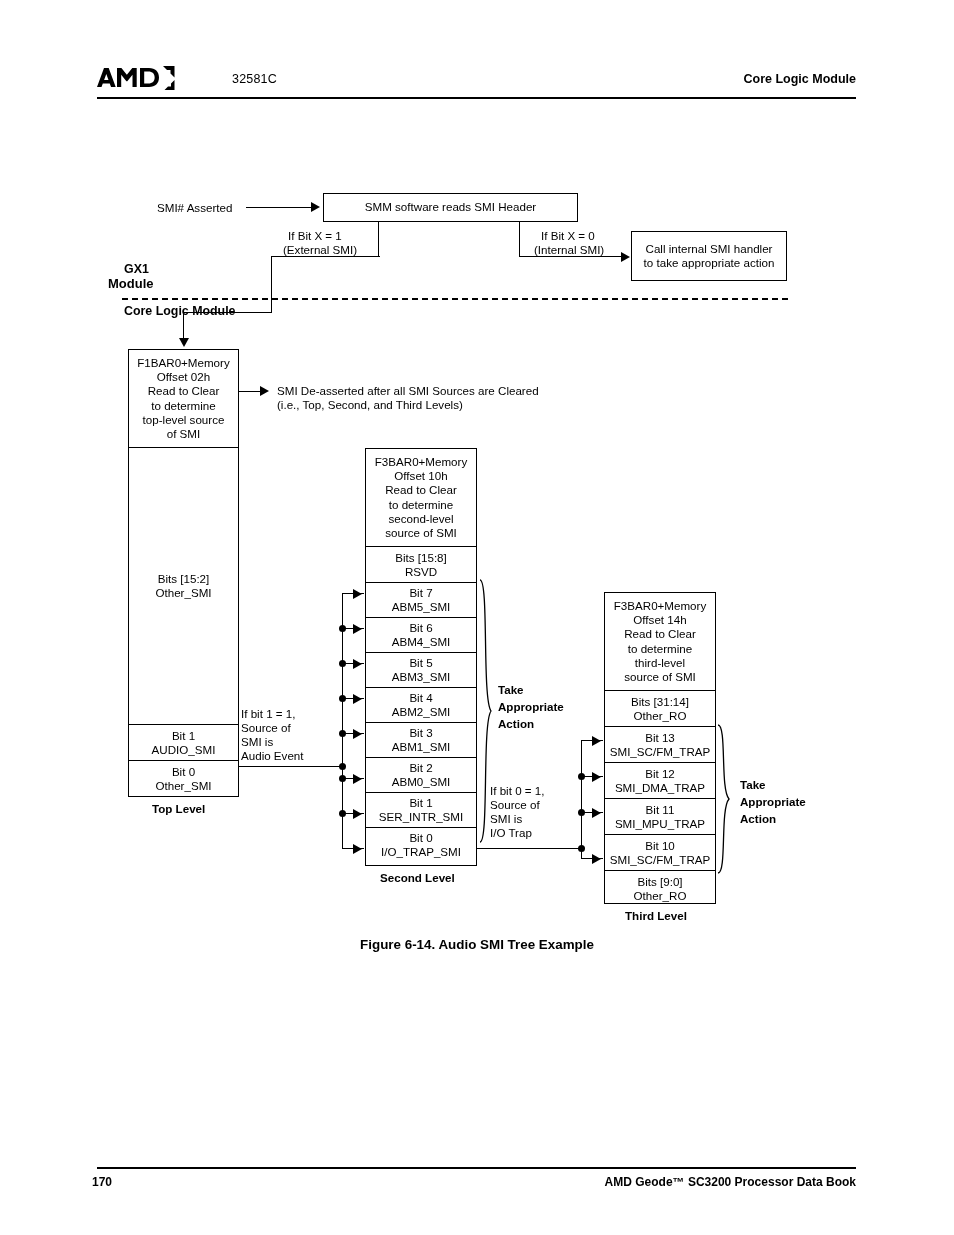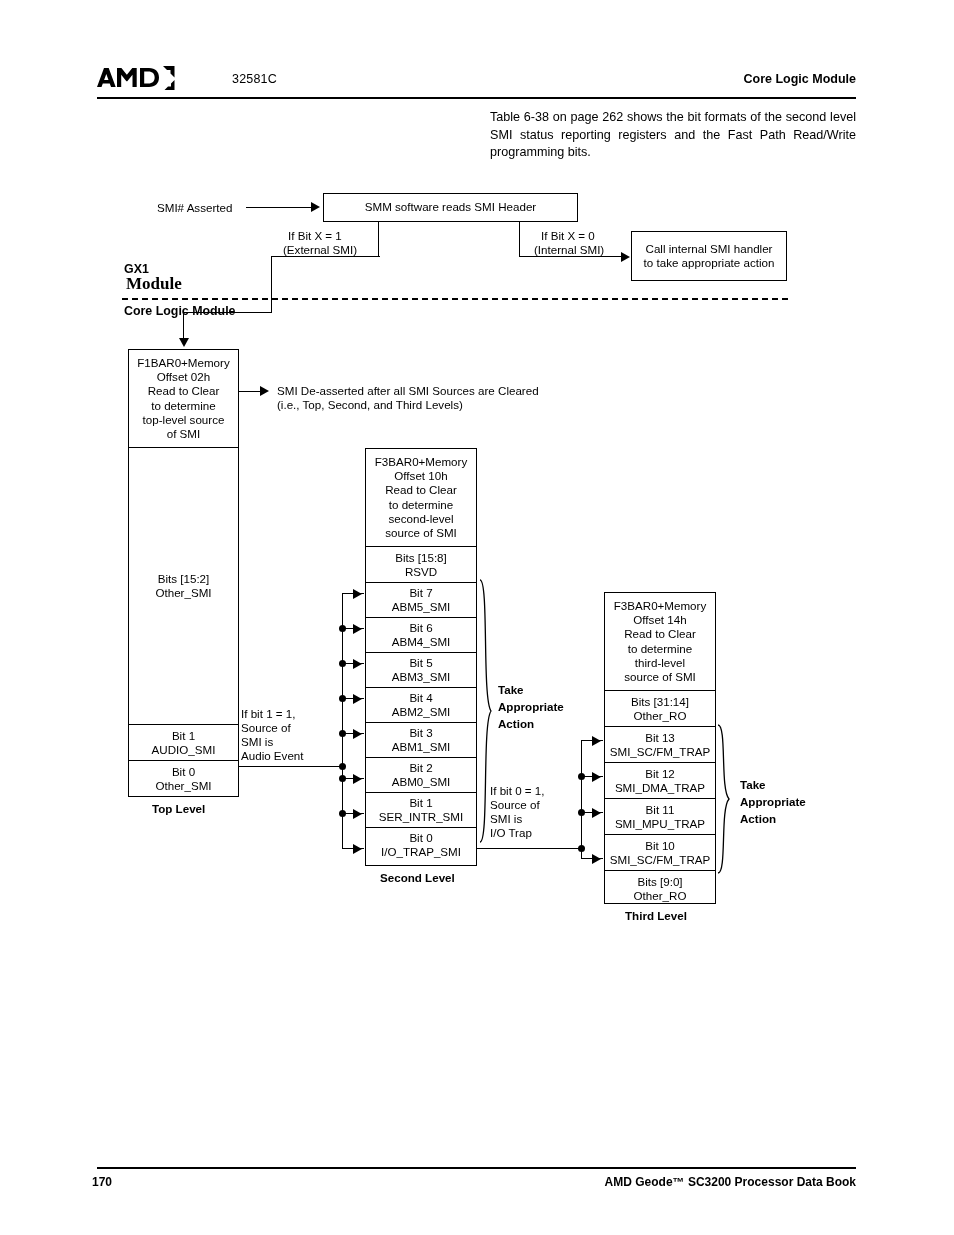--- a/index.html
+++ b/index.html
@@ -72,21 +72,20 @@
           <path d="M155 0 L132 0 L140 8 L147 8 L147 15 L155 23 Z"></path>
           <path d="M155 28 L155 48 L135 48 L142 41 L148 41 L148 35 Z"></path>
         </g>
       </svg>
     </div>
     <div class="doc-code">32581C</div>
     <div class="hdr-right">Core Logic Module</div>
     <div class="hdr-rule"></div>
   </div>
 
-  <div class="col col-r">Table 6-38 on page 262 shows the bit formats of the second level SMI status reporting registers and the Fast Path Read/Write programming bits.</div>
 
   <div class="diagram">
 
     <div class="lbl" style="left:157px;top:21px;">SMI# Asserted</div>
     <div class="ln h" style="left:246px;top:27px;width:72px;"></div>
     <div class="arrow ar-r" style="left:311px;top:22px;"></div>
 
     <div class="box" style="left:323px;top:13px;width:255px;height:29px;">
       <div>SMM software reads SMI Header</div>
     </div>
@@ -105,21 +104,21 @@
     <div class="lbl" style="left:534px;top:63px;">(Internal SMI)</div>
     <div class="ln h" style="left:519px;top:76px;width:108px;"></div>
     <div class="arrow ar-r" style="left:621px;top:72px;"></div>
 
     <div class="box" style="left:631px;top:51px;width:156px;height:50px;">
       <div>Call internal SMI handler</div>
       <div>to take appropriate action</div>
     </div>
 
     <div class="lbl bold" style="left:124px;top:82px;font-size:12.4px;">GX1</div>
-    <div class="lbl bold" style="left:126px;top:97px;font-size:17px;font-family:Liberation Serif, serif;">Module</div>
+    <div class="lbl bold" style="left:108px;top:97px;font-size:13px;">Module</div>
     <div class="dash" style="left:122px;top:118px;width:666px;"></div>
     <div class="lbl bold" style="left:124px;top:124px;font-size:12.4px;">Core Logic Module</div>
 
     <div class="reg" style="left:128px;top:169px;width:111px;height:448px;">
       <div class="cap" style="height:97px;">
         <div class="b">F1BAR0+Memory</div>
         <div class="b">Offset 02h</div>
         <div>Read to Clear</div>
         <div>to determine</div>
         <div>top-level source</div>
@@ -304,18 +303,19 @@
       <svg width="22" height="152" viewBox="0 0 22 152" xmlns="http://www.w3.org/2000/svg">
         <path d="M2 2 C11 2 4 66 13 76 C4 86 11 150 2 150" fill="none" stroke="#000" stroke-width="1.3"></path>
       </svg>
     </div>
     <div class="lbl bold" style="left:740px;top:598px;">Take</div>
     <div class="lbl bold" style="left:740px;top:615px;">Appropriate</div>
     <div class="lbl bold" style="left:740px;top:632px;">Action</div>
 
   </div>
 
+  <div class="figcap">Figure 6-14.  Audio SMI Tree Example</div>
 
   <div class="ftr-rule"></div>
   <div class="ftr-left">170</div>
   <div class="ftr-right">AMD Geode™ SC3200 Processor Data Book</div>
 
 </div>
 
 </body></html>

